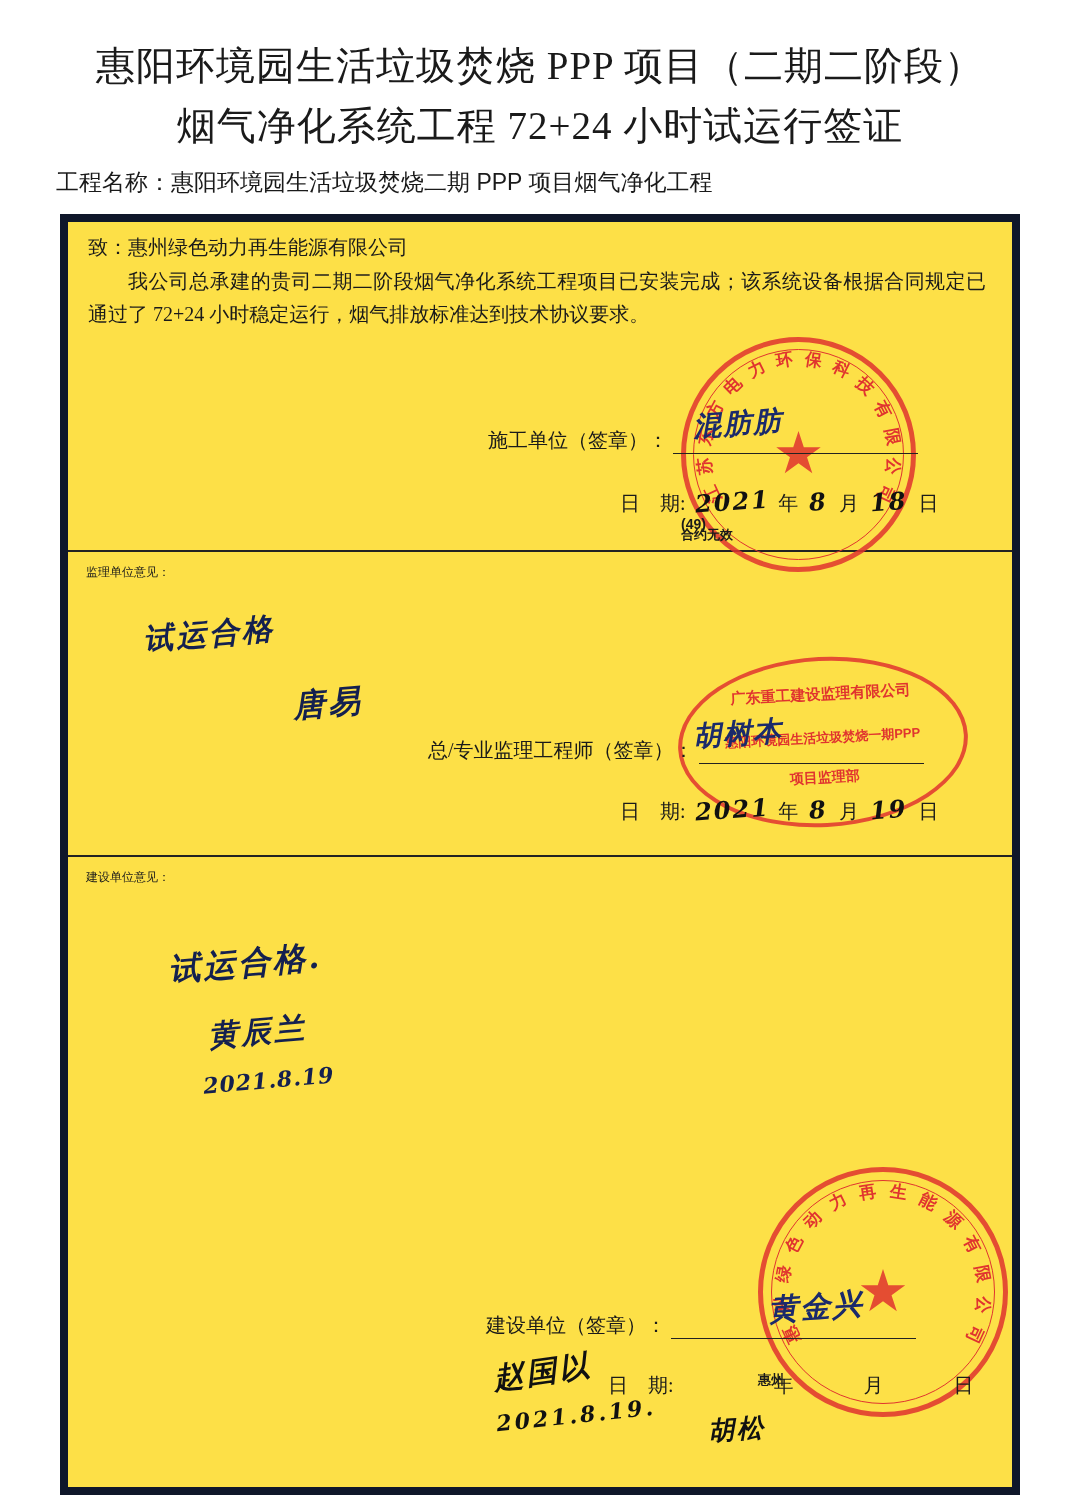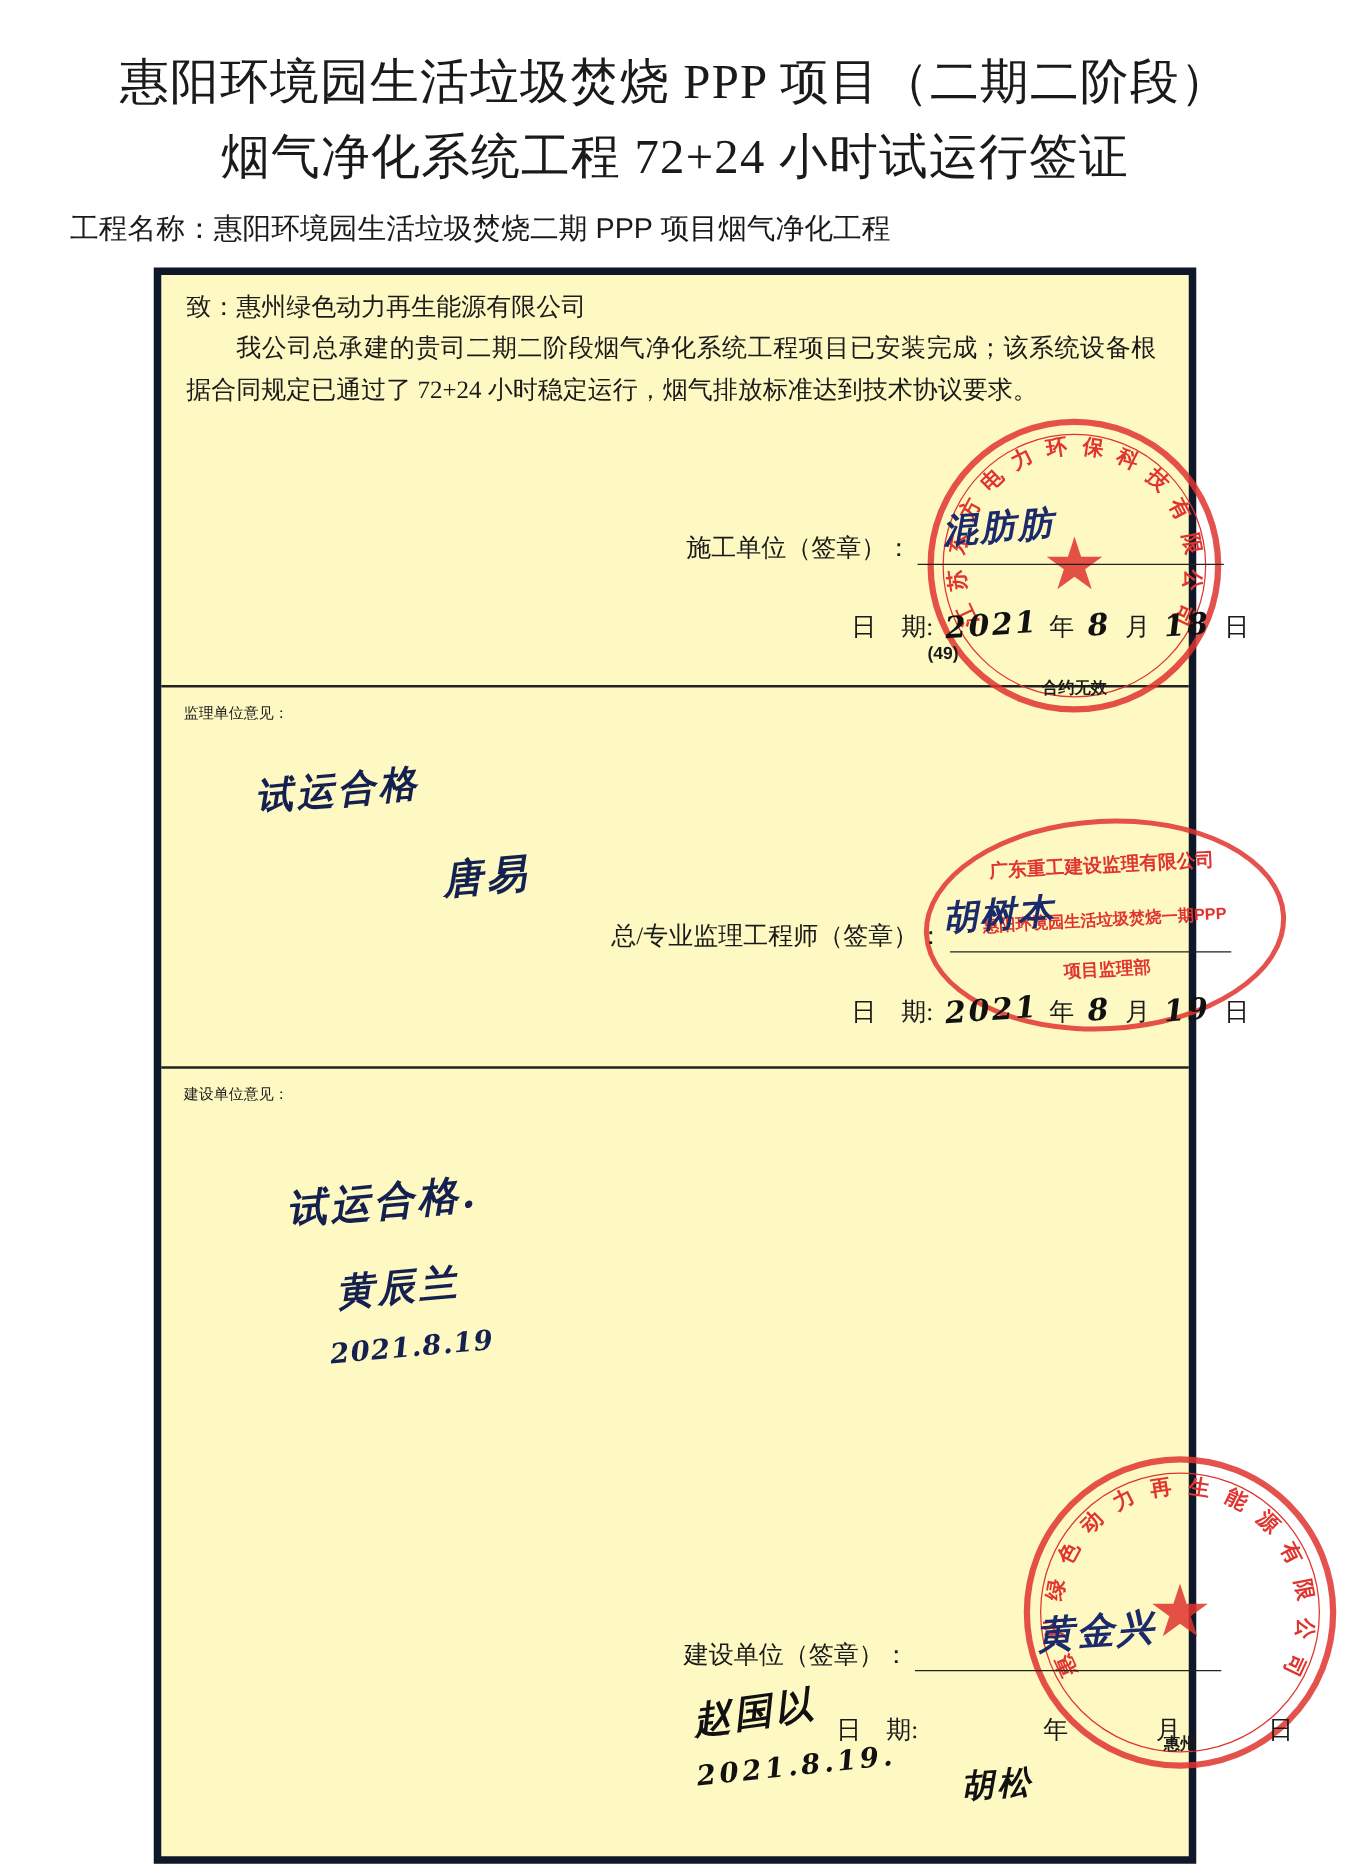--- a/index.html
+++ b/index.html
@@ -41,23 +41,23 @@
     font-family: "Liberation Sans", sans-serif;
     white-space: nowrap;
   }
   .project-row .label { font-family: "Liberation Sans", sans-serif; }
   .project-row .value { font-family: "Liberation Sans", sans-serif; }
 
   
   .table {
     position: relative;
     margin: 0 auto;
-    width: 834px;
-    border: 6px solid #0f172a;
-    background: #fef9c3;
+    width: 960px;
+    border: 8px solid #0f172a;
+    background: #fde047;
   }
   .row { position: relative; border-bottom: 2px solid #222; }
   .row:last-child { border-bottom: none; }
 
   .sec-label {
     font-size: 12px;
     padding: 12px 0 0 18px;
     font-family: "Liberation Sans", sans-serif;
   }
 
@@ -133,23 +133,22 @@
     left: 50%;
     top: 50%;
     font-size: 17px;
     font-weight: bold;
     font-family: "Liberation Sans", sans-serif;
     transform-origin: 0 0;
     white-space: nowrap;
   }
   .stamp-bottom {
     position: absolute;
-    bottom: 11px;
+    bottom: 28px;
     left: 0; right: 0;
-    text-align: center;
     font-size: 13px;
     font-weight: bold;
     font-family: Liberation Serif, serif;
   }
   .stamp-num {
     position: absolute;
     bottom: 40px;
     left: 0; right: 0;
     font-size: 14px;
     font-weight: bold;

